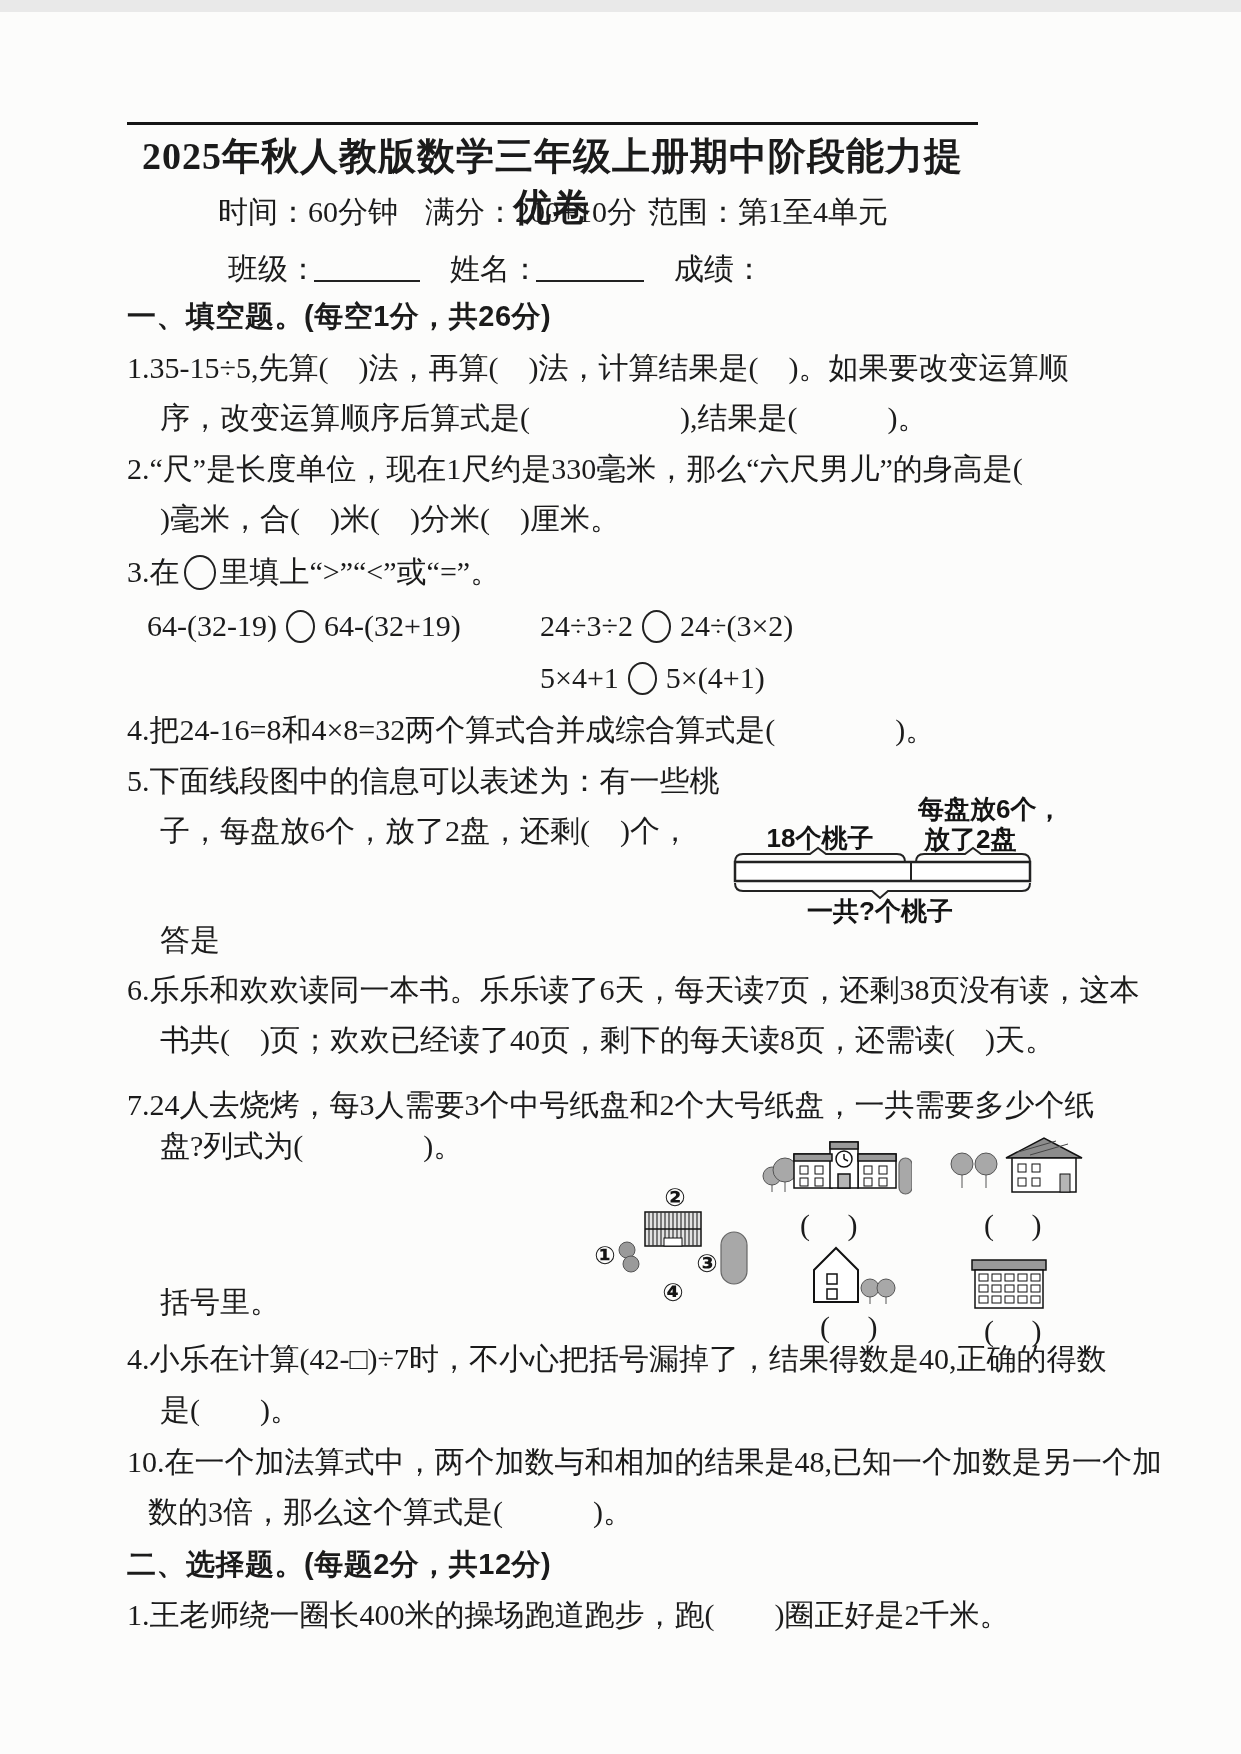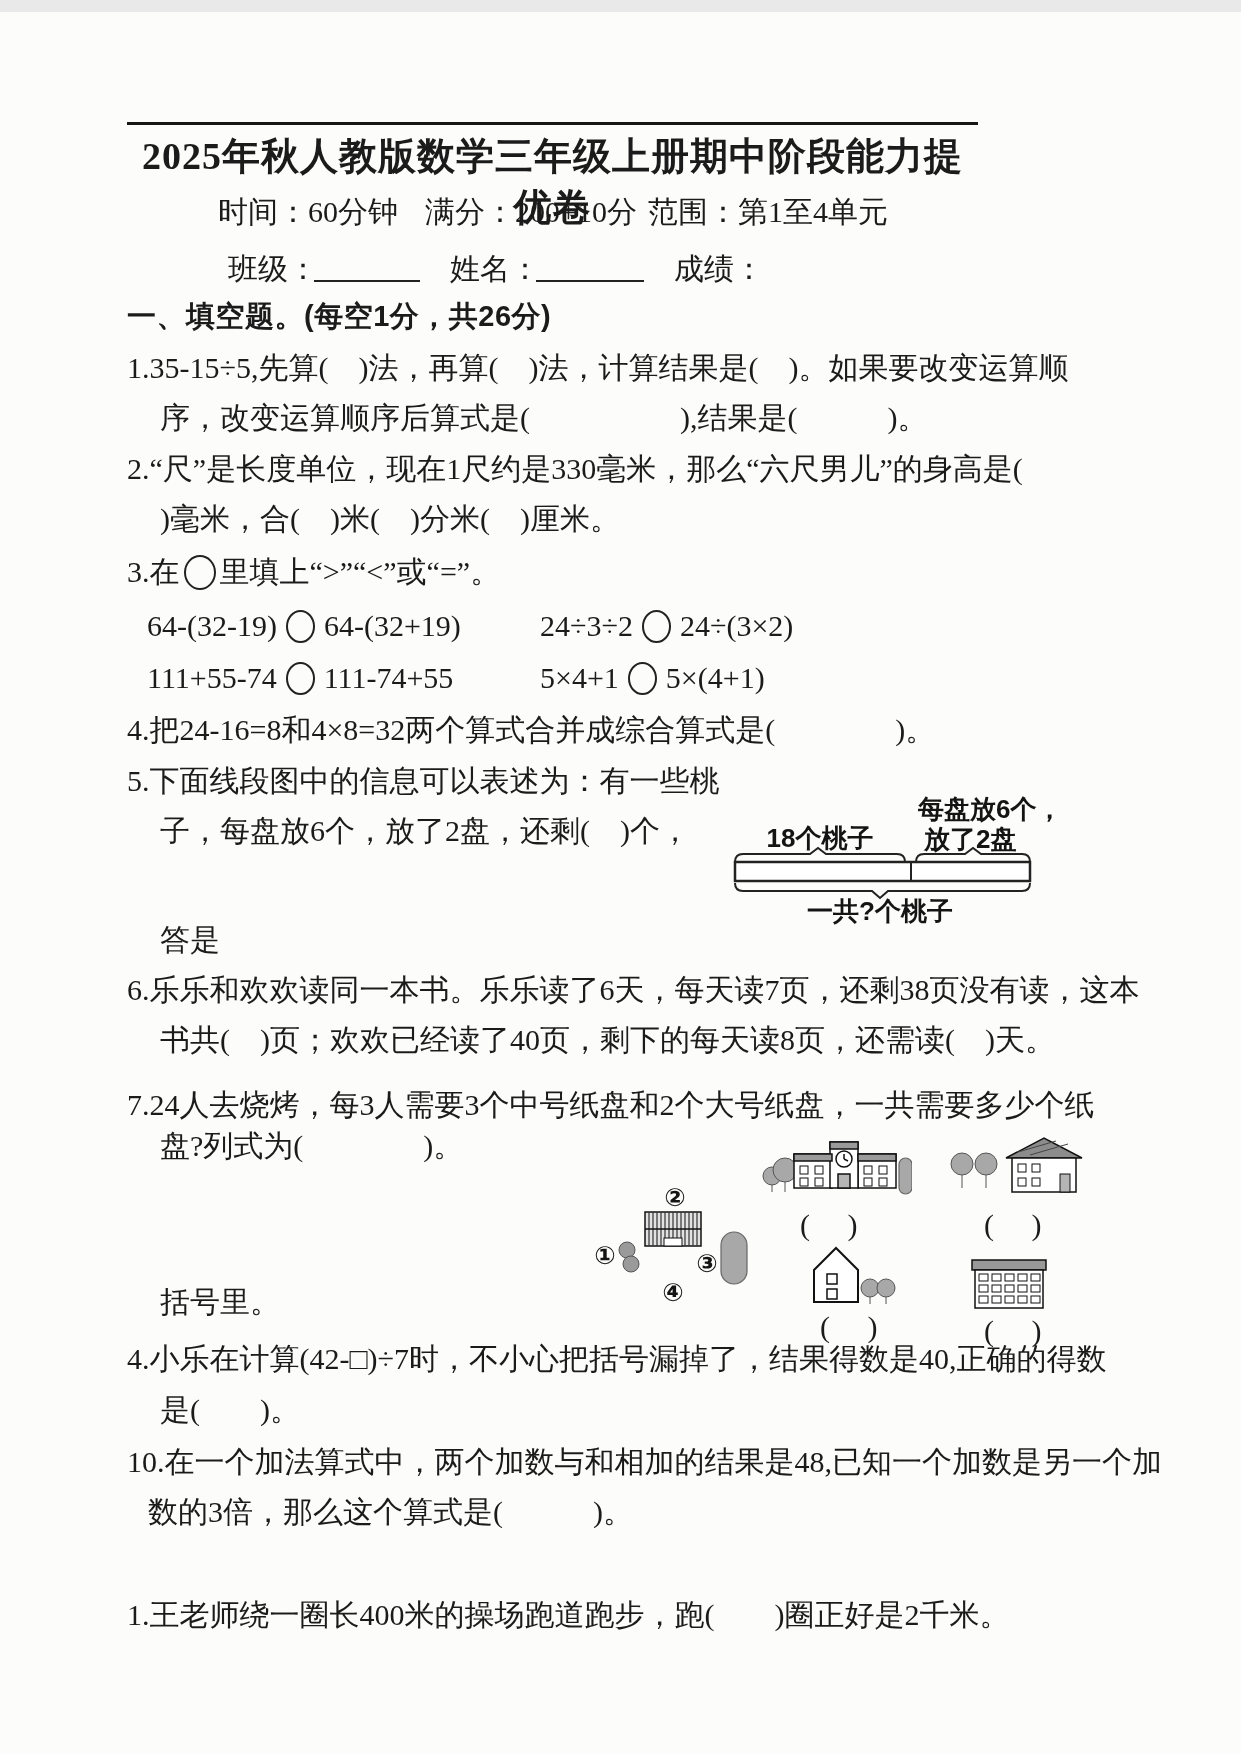--- a/index.html
+++ b/index.html
@@ -64,23 +64,20 @@
 
   <div class="line" style="left:127px; top:543px">
     <span>3.在</span><span class="circ big"></span><span>里填上“&gt;”“&lt;”或“=”。</span>
   </div>
 
   <div class="line" style="left:147px; top:597px">
     <span>64-(32-19)</span><span class="circ"></span><span>64-(32+19)</span>
   </div>
   <div class="line" style="left:540px; top:597px">
     <span>24÷3÷2</span><span class="circ"></span><span>24÷(3×2)</span>
-  </div>
-  <div class="line" style="left:147px; top:649px">
-    <span>111+55-74</span><span class="circ"></span><span>111-74+55</span>
   </div>
   <div class="line" style="left:540px; top:649px">
     <span>5×4+1</span><span class="circ"></span><span>5×(4+1)</span>
   </div>
 
   <div class="line" style="left:127px; top:701px">4.把24-16=8和4×8=32两个算式合并成综合算式是(　　　　)。</div>
 
   <div class="line" style="left:127px; top:752px">5.下面线段图中的信息可以表述为：有一些桃</div>
   <div class="line" style="left:160px; top:802px">子，每盘放6个，放了2盘，还剩(　)个，</div>
   <div class="line" style="left:160px; top:911px">答是</div>
@@ -234,15 +231,16 @@
     </g>
   </svg>
   <div class="line" style="left:984px; top:1302px">(　 )</div>
 
   <div class="line" style="left:127px; top:1330px">4.小乐在计算(42-□)÷7时，不小心把括号漏掉了，结果得数是40,正确的得数</div>
   <div class="line" style="left:160px; top:1381px">是(　　)。</div>
 
   <div class="line" style="left:127px; top:1433px">10.在一个加法算式中，两个加数与和相加的结果是48,已知一个加数是另一个加</div>
   <div class="line" style="left:148px; top:1483px">数的3倍，那么这个算式是(　　　)。</div>
 
+  <div class="line heading" style="left:127px; top:1535px">二、选择题。(每题2分，共12分)</div>
   <div class="line" style="left:127px; top:1586px">1.王老师绕一圈长400米的操场跑道跑步，跑(　　)圈正好是2千米。</div>
 
 </div>
 
 </body></html>

